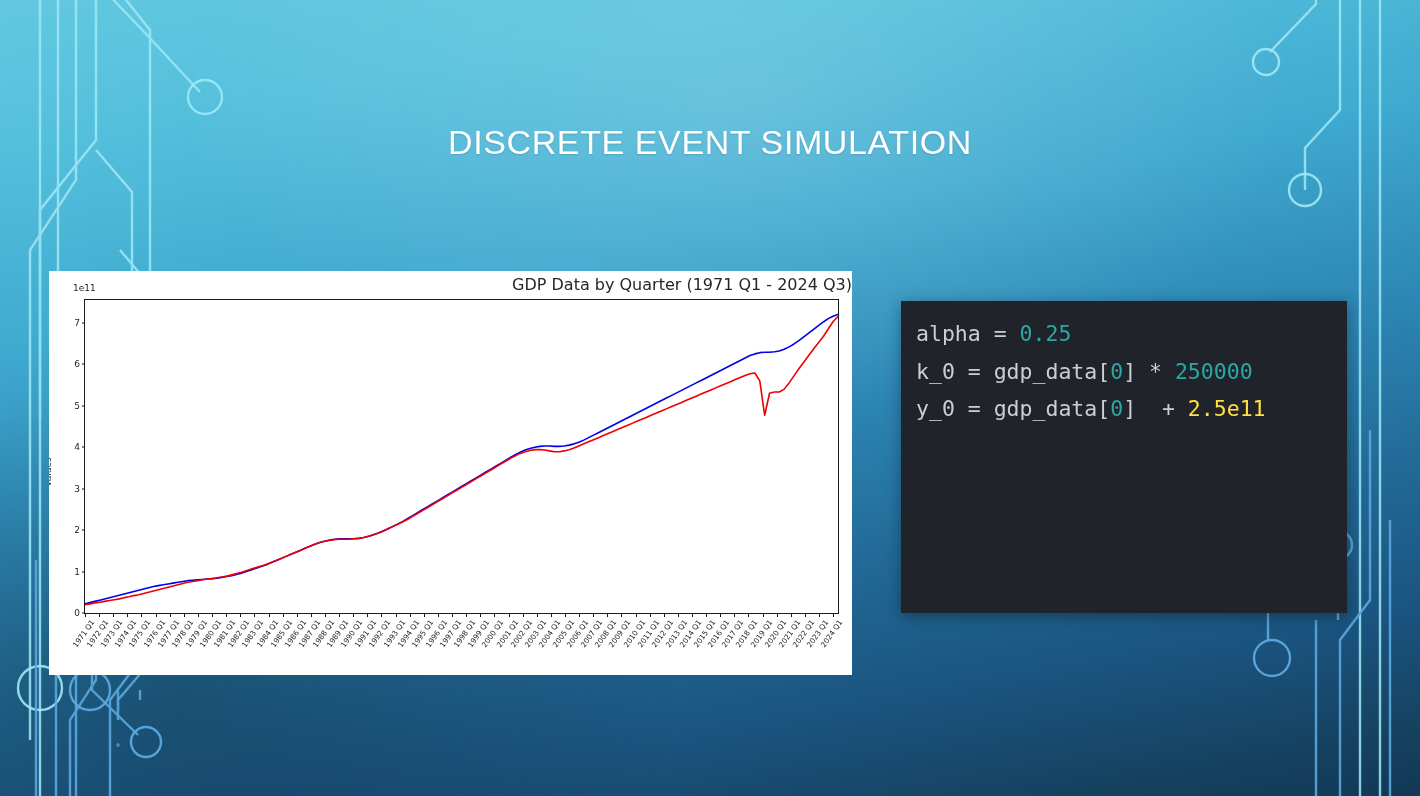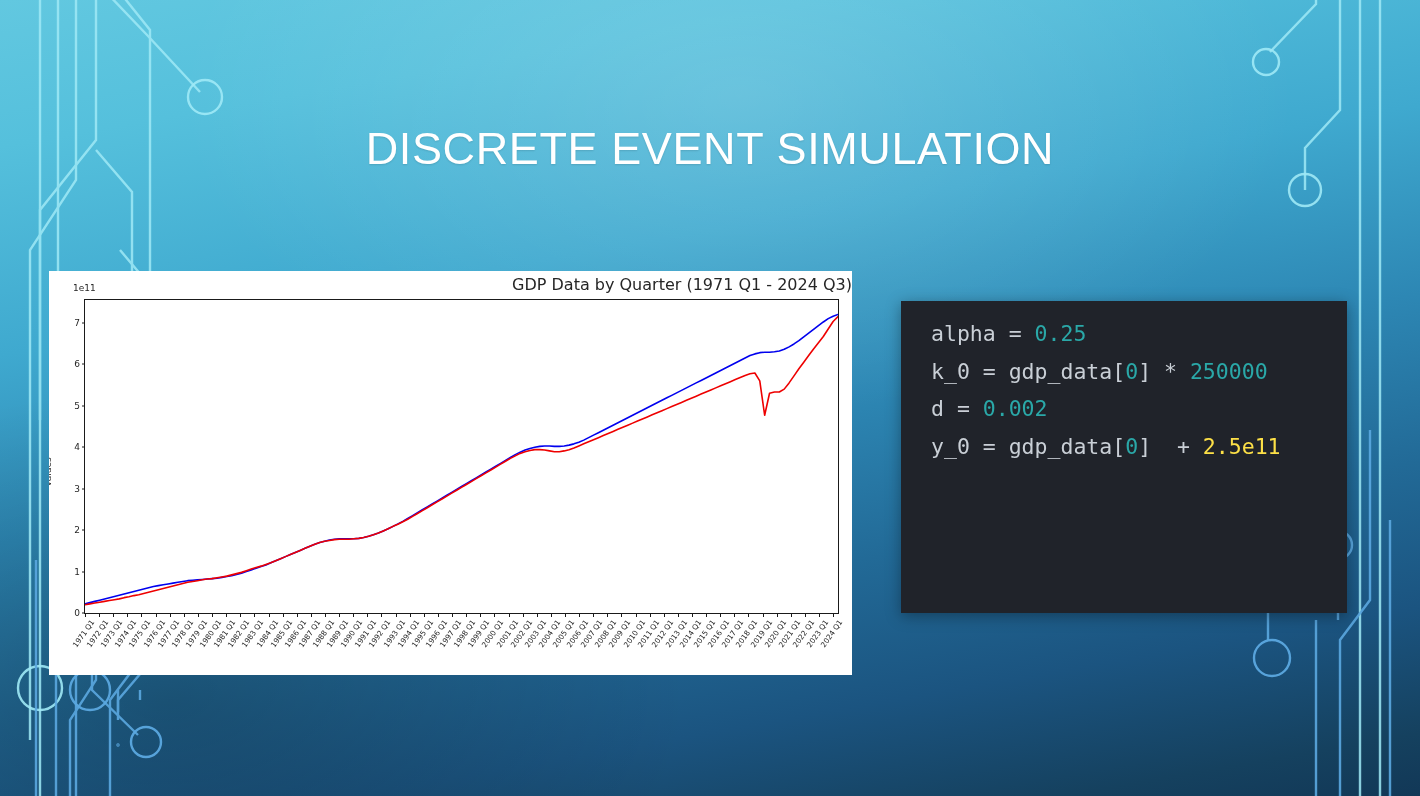--- a/index.html
+++ b/index.html
@@ -47,21 +47,21 @@
   #circuit-right { right: 0; width: 200px; }
 
   
   #slide-title {
     position: absolute;
     left: 0;
     right: 0;
     top: 123px;
     text-align: center;
     color: #ffffff;
-    font-size: 45px;
+    font-size: 34px;
     font-weight: 400;
     letter-spacing: 0.6px;
     font-family: "Liberation Sans", sans-serif;
     text-shadow: 0 1px 2px rgba(0,0,0,0.12);
   }
 
   
   #figure {
     position: absolute;
     left: 49px;
@@ -164,21 +164,21 @@
     box-shadow: 0 3px 14px rgba(0,0,0,0.35);
     padding: 14px 0 0 0;
     box-sizing: border-box;
     overflow: hidden;
   }
   .code-line {
     font-family: "DejaVu Sans Mono", monospace;
     font-size: 21.5px;
     line-height: 37.5px;
     color: #c9cfd6;
-    padding-left: 30px;
+    padding-left: 15px;
     white-space: pre;
   }
   .tok-num { color: #2aa8a8; }
   .tok-op  { color: #c9cfd6; }
 </style>
 </head>
 <body>
 
 <div id="slide">
 
@@ -386,17 +386,16 @@
           <div class="xtick" style="left: calc(97.4878% + 4px);">2023 Q1</div>
           <div class="xtick-mark" style="left: 99.3626%;"></div>
           <div class="xtick" style="left: calc(99.3626% + 4px);">2024 Q1</div>
         </div>
     </div>
   </div>
 
   <div id="code-block" style="background: rgb(32, 35, 42);">
       <div class="code-line"><span style="color: rgb(201, 207, 214);">alpha = </span><span class="tok-num" style="color: rgb(42, 168, 168);">0.25</span></div>
       <div class="code-line"><span style="color: rgb(201, 207, 214);">k_0 = </span><span class="tok-op">gdp_data[</span><span class="tok-num" style="color: rgb(42, 168, 168);">0</span><span class="tok-op">] * </span><span class="tok-num" style="color: rgb(42, 168, 168);">250000</span></div>
-      <div class="code-line"><span style="color: rgb(201, 207, 214);">d = </span><span class="tok-num" style="color: rgb(42, 168, 168);">0.002</span></div>
       <div class="code-line"><span style="color: rgb(201, 207, 214);">y_0 = </span><span class="tok-op">gdp_data[</span><span class="tok-num" style="color: rgb(42, 168, 168);">0</span><span class="tok-op">]  + </span><span class="tok-num" style="color: #fde047;">2.5e11</span></div>
     </div>
 
 </div>
 
 </body></html>

